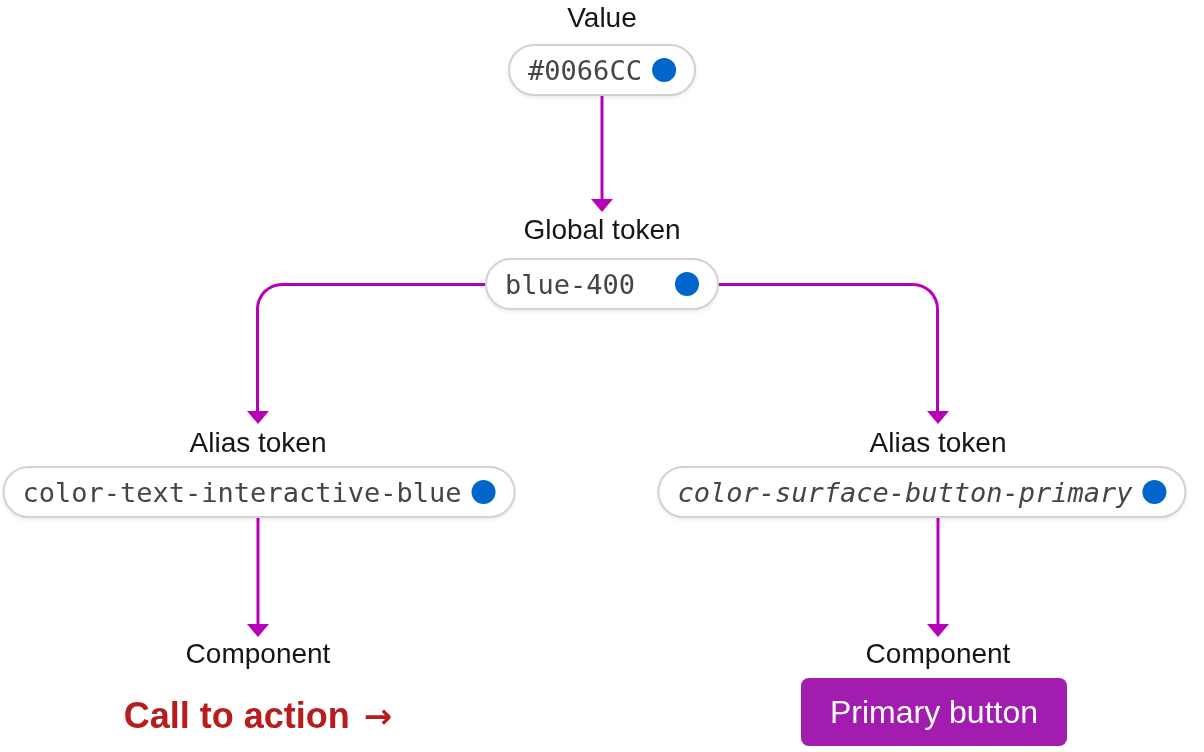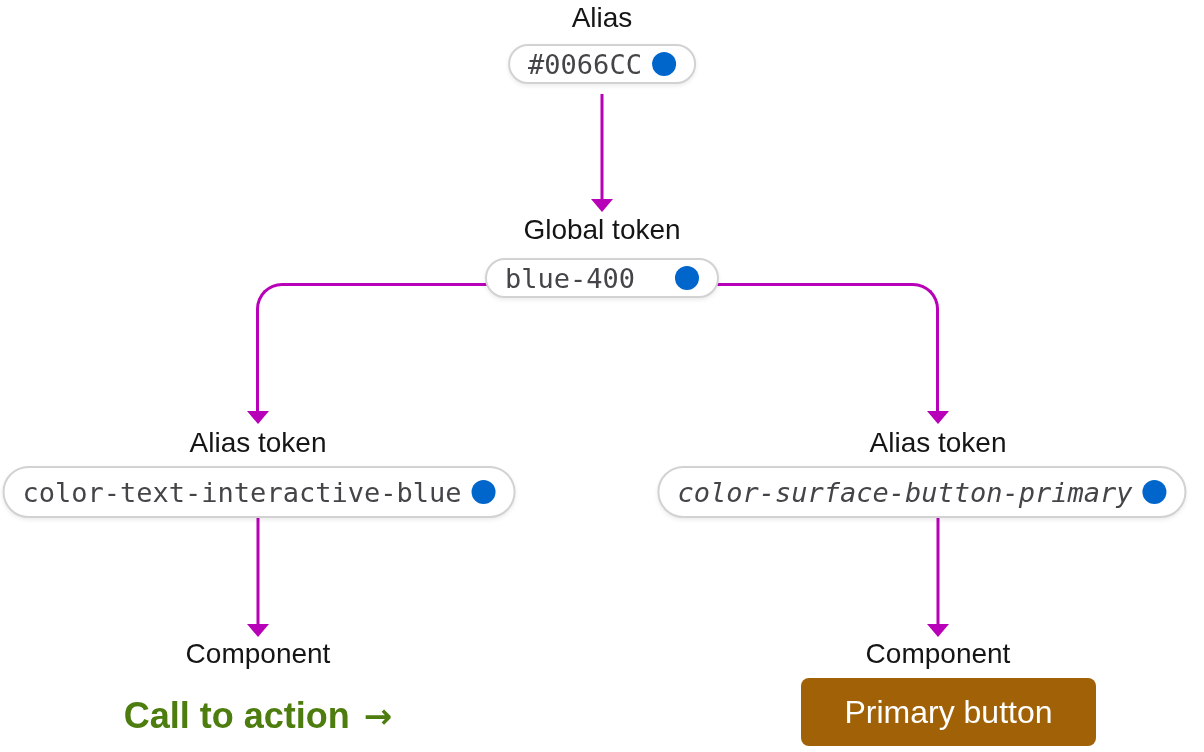--- a/index.html
+++ b/index.html
@@ -19,21 +19,21 @@
     font-size: 28px;
     line-height: 1.15;
     color: #151515;
     white-space: nowrap;
   }
 
   
   .chip {
     position: absolute;
     transform: translateX(-50%);
-    height: 40px;
+    height: 52px;
     box-sizing: border-box;
     background: #ffffff;
     border: 2px solid #d2d2d2;
     border-radius: 27px;
     box-shadow: 0 2px 4px rgba(0,0,0,0.08);
     display: inline-flex;
     align-items: center;
     gap: 10px;
     padding: 0 18px;
     z-index: 3;
@@ -80,56 +80,56 @@
     background: #ffffff;
     z-index: 1;
   }
 
   
   .cta-link {
     position: absolute;
     transform: translateX(-50%);
     font-size: 36px;
     font-weight: bold;
-    color: #4d7c0f;
+    color: #b91c1c;
     white-space: nowrap;
     display: inline-flex;
     align-items: center;
     gap: 14px;
     cursor: pointer;
     text-decoration: none;
   }
   .cta-link .arrow-glyph {
     font-family: "DejaVu Sans", sans-serif;
     font-weight: bold;
     font-size: 34px;
   }
   .primary-btn {
     position: absolute;
     left: 801px; top: 678px;
-    width: 295px; height: 68px;
-    background: #a16207;
+    width: 266px; height: 68px;
+    background: #a21caf;
     border: none;
     border-radius: 8px;
     color: #ffffff;
     font-family: "Liberation Sans", sans-serif;
     font-size: 32px;
     display: flex;
     align-items: center;
     justify-content: center;
     cursor: pointer;
     z-index: 2;
   }
 </style>
 </head>
 <body>
 
 <div class="stage">
 
-  <div class="tier-label" style="left:602px; top:2px;">Alias</div>
+  <div class="tier-label" style="left:602px; top:2px;">Value</div>
 
   <div class="chip" style="left:602px; top:44px;">
     <span class="token-text">#0066CC</span>
     <span class="swatch-dot"></span>
   </div>
 
   <div class="vline" style="left:602px; top:94px; height:106px;"></div>
   <div class="arrowhead" style="left:602px; top:199px;"></div>
 
   <div class="tier-label" style="left:602px; top:214px;">Global token</div>

